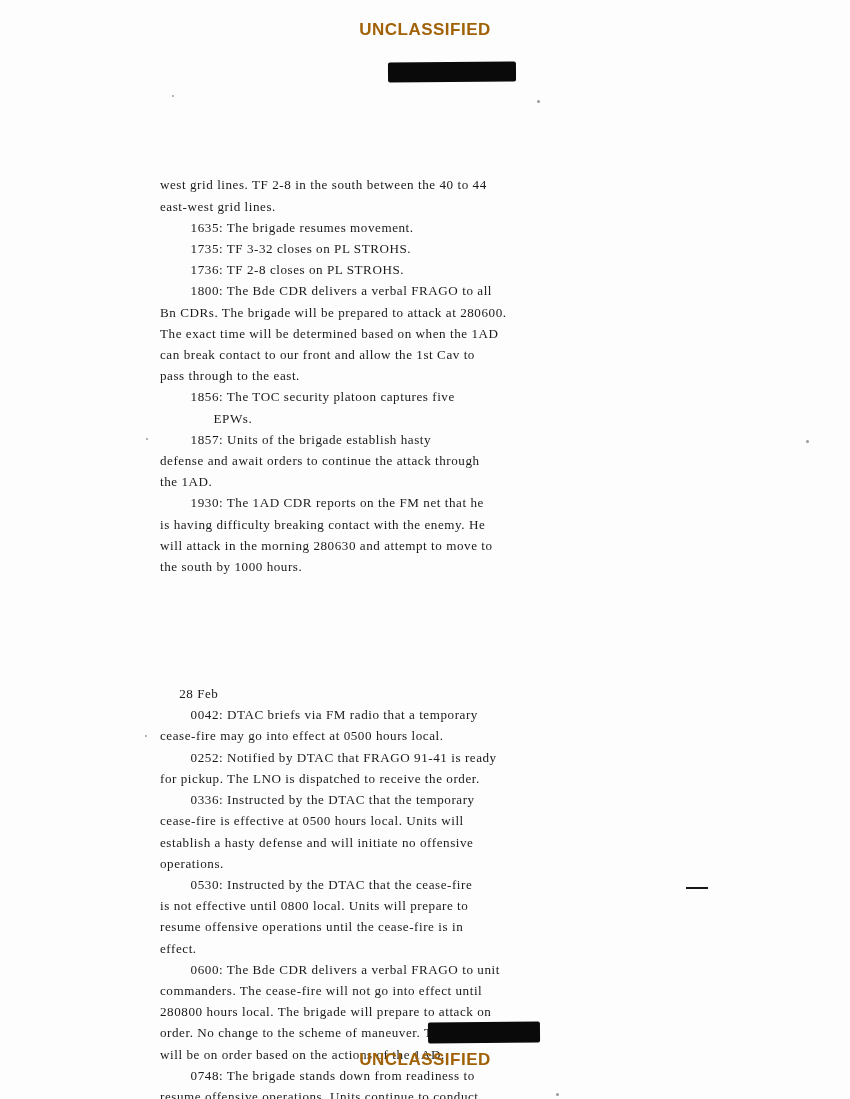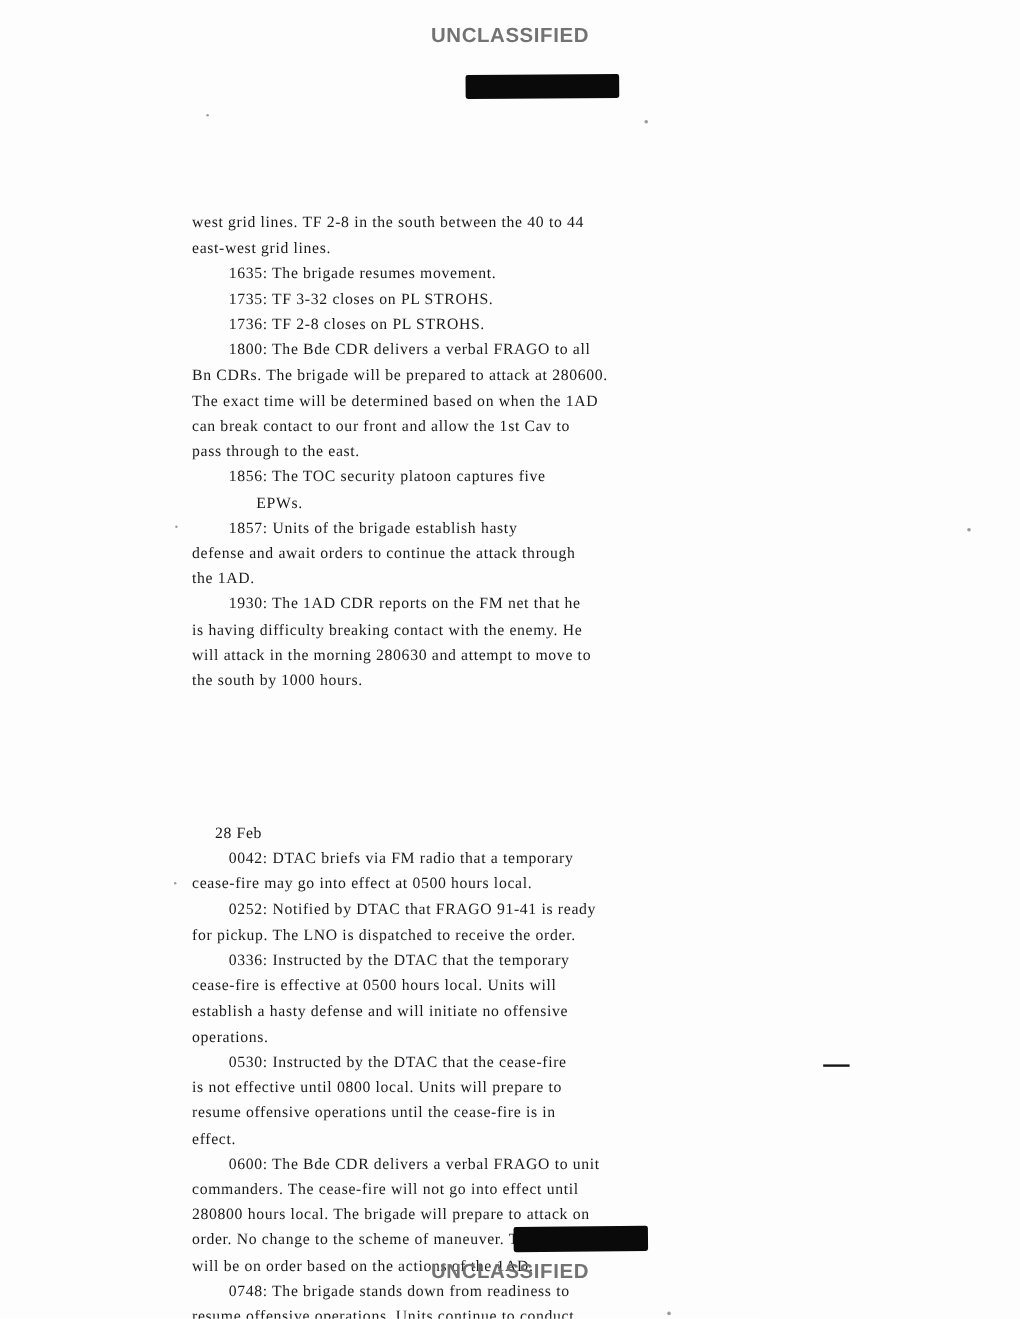--- a/index.html
+++ b/index.html
@@ -21,21 +21,21 @@
     height: 1099px;
     background: #fdfdfd;
     box-sizing: border-box;
   }
   .classification {
     text-align: center;
     font-family: "Liberation Sans", sans-serif;
     font-weight: bold;
     font-size: 17px;
     letter-spacing: 0.5px;
-    color: #737373;
+    color: #a16207;
   }
   .top-classification {
     position: absolute;
     top: 20px;
     left: 0;
     right: 0;
   }
   .bottom-classification {
     position: absolute;
     top: 1050px;

